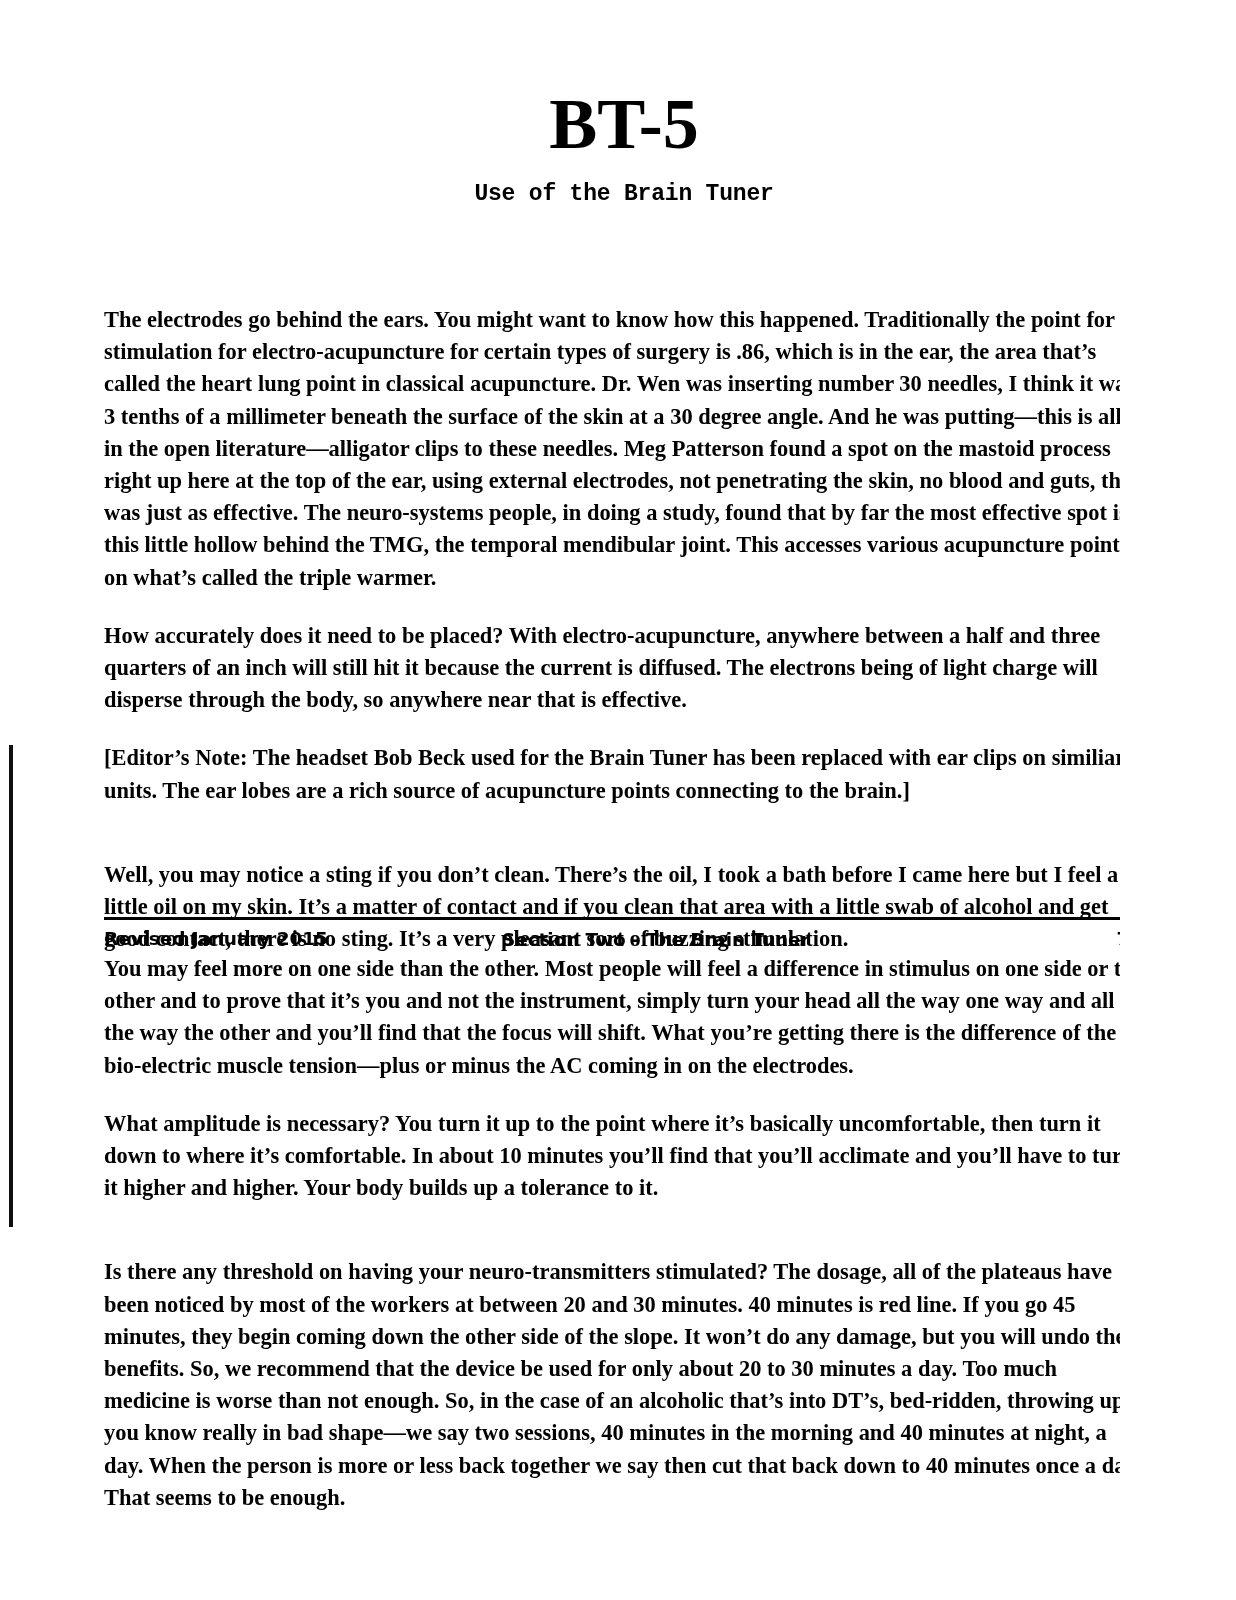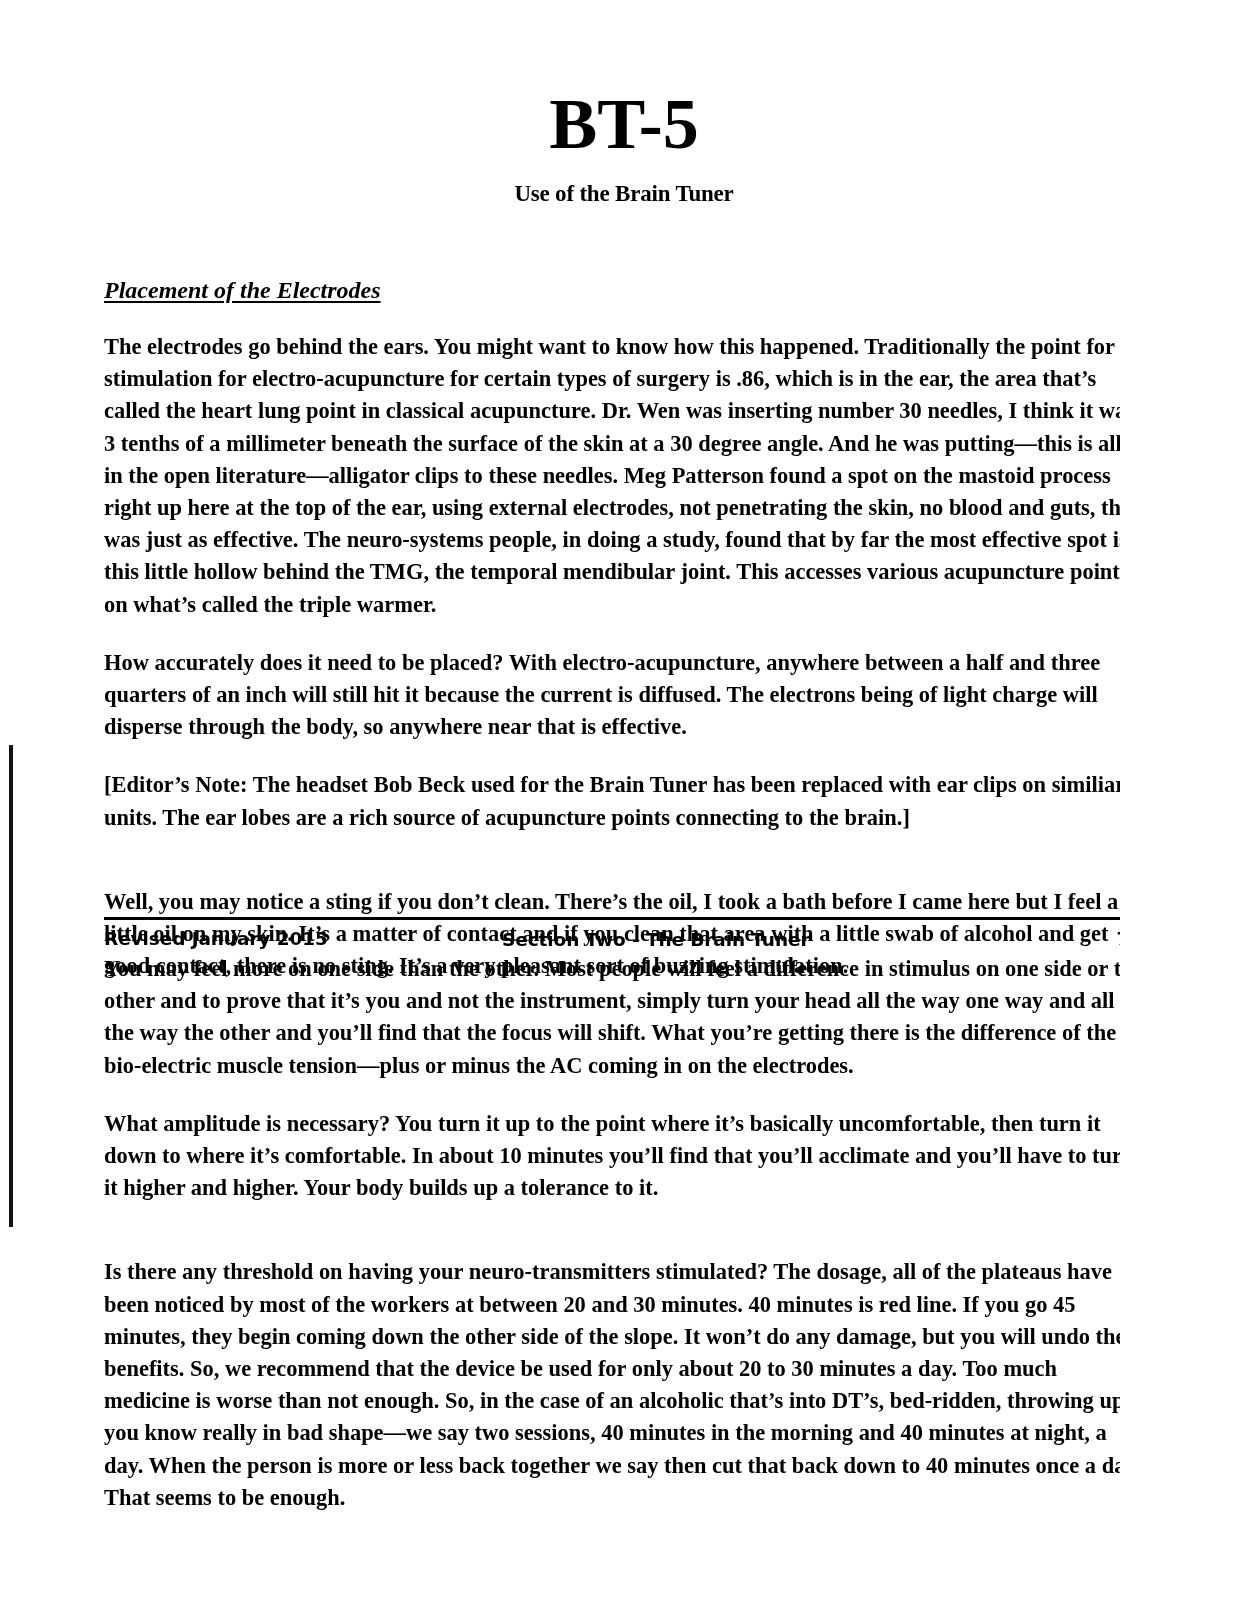--- a/index.html
+++ b/index.html
@@ -36,21 +36,21 @@
     font-family: "Liberation Serif", "DejaVu Serif", serif;
     font-weight: bold;
     font-size: 72px;
     line-height: 1.0;
     letter-spacing: 0px;
     margin: 0;
     padding-top: 88px;
   }
   .doc-subtitle {
     text-align: center;
-    font-family: Liberation Serif, serif;
+    font-family: Liberation Mono, monospace;
     font-weight: bold;
     font-size: 23px;
     letter-spacing: -0.2px;
     margin: 0;
     padding-top: 21px;
   }
   .section-heading {
     font-family: "Liberation Serif", "DejaVu Serif", serif;
     font-weight: bold;
     font-style: italic;
@@ -117,23 +117,20 @@
   <div class="scan-bar"></div>
 
   <div class="content">
 
     <h1 class="doc-title">BT-5</h1>
     <div class="doc-subtitle">Use of the Brain Tuner</div>
 
     <div class="gap-xl"></div>
     <div class="gap-md"></div>
 
-    <div class="heading-wrap">
-      <span class="section-heading">Placement of the Electrodes</span>
-    </div>
 
     <div class="gap-md"></div>
 
     <p class="body-par">The electrodes go behind the ears. You might want to know how this happened. Traditionally the point for stimulation for electro-acupuncture for certain types of surgery is .86, which is in the ear, the area that’s called the heart lung point in classical acupuncture. Dr. Wen was inserting number 30 needles, I think it was 3 tenths of a millimeter beneath the surface of the skin at a 30 degree angle. And he was putting—this is all in the open literature—alligator clips to these needles. Meg Patterson found a spot on the mastoid process right up here at the top of the ear, using external electrodes, not penetrating the skin, no blood and guts, that was just as effective. The neuro-systems people, in doing a study, found that by far the most effective spot is this little hollow behind the TMG, the temporal mendibular joint. This accesses various acupuncture points on what’s called the triple warmer.</p>
 
     <div class="gap-md"></div>
 
     <p class="body-par">How accurately does it need to be placed? With electro-acupuncture, anywhere between a half and three quarters of an inch will still hit it because the current is diffused. The electrons being of light charge will disperse through the body, so anywhere near that is effective.</p>
 
     <div class="gap-md"></div>

